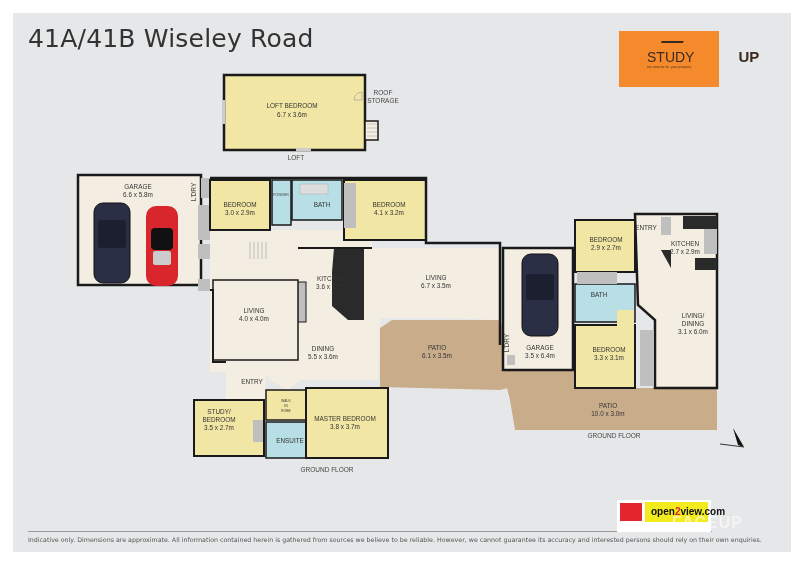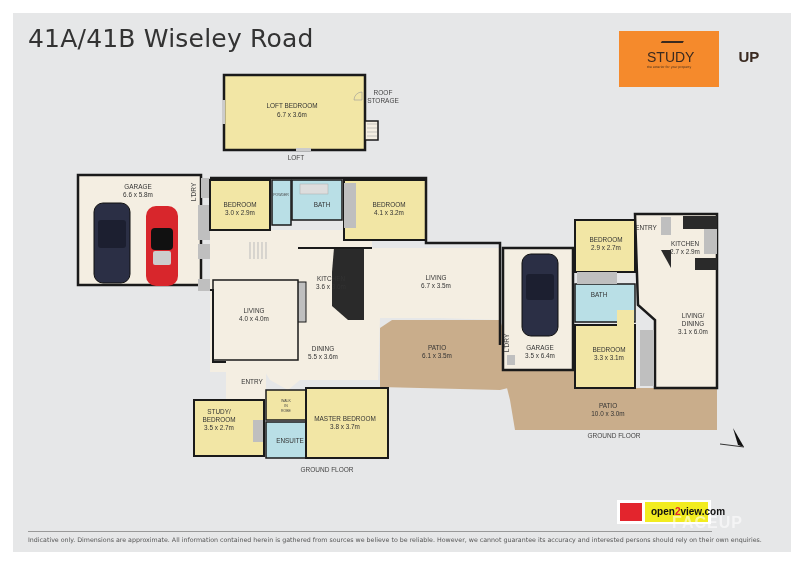--- a/index.html
+++ b/index.html
@@ -10,21 +10,21 @@
   .logo .face{position:absolute;left:28px;top:17px;font-size:14px;color:#3a2a20;font-family:"Liberation Sans",sans-serif;}
   .logo .face b{font-weight:bold;font-size:15px;padding-left:44px;}
   .logo .tag{position:absolute;left:28px;top:34px;font-size:3px;color:#3a2a20;}
   .logo .roof{position:absolute;left:40px;top:10px;width:22px;height:8px;border-top:2px solid #3a2a20;transform:skewX(-30deg);}
   svg.plan{position:absolute;left:0;top:0;}
   .rl{font-family:"Liberation Sans",sans-serif;font-size:6.4px;fill:#333;text-anchor:middle;}
   .lbl{font-family:"Liberation Sans",sans-serif;font-size:6.5px;fill:#444;text-anchor:middle;}
   .tiny{font-family:"Liberation Sans",sans-serif;font-size:3.5px;fill:#444;text-anchor:middle;}
   .footer-line{position:absolute;left:28px;top:531px;width:684px;height:1px;background:#999;}
   .disclaimer{position:absolute;left:28px;top:536px;font-size:6.3px;color:#555;font-family:"DejaVu Sans",sans-serif;white-space:nowrap;}
-  .o2v{position:absolute;left:617px;top:500px;width:94px;height:24px;background:#fff;}
+  .o2v{position:absolute;left:617px;top:500px;width:94px;height:32px;background:#fff;}
   .o2v .house{position:absolute;left:3px;top:3px;width:22px;height:18px;background:#e3252d;}
   .o2v .txtbox{position:absolute;left:28px;top:2px;width:63px;height:20px;background:#f2ec1f;}
   .o2v .txt{position:absolute;left:34px;top:6px;font-size:10px;font-weight:bold;color:#111;font-family:"Liberation Sans",sans-serif;}
   .o2v .txt span{color:#e3252d;}
   .wm{position:absolute;left:672px;top:514px;font-size:16px;color:rgba(255,255,255,0.55);font-weight:bold;font-family:"Liberation Sans",sans-serif;letter-spacing:1px;}
 </style>
 </head>
 <body>
 
 <div class="sheet"></div>

